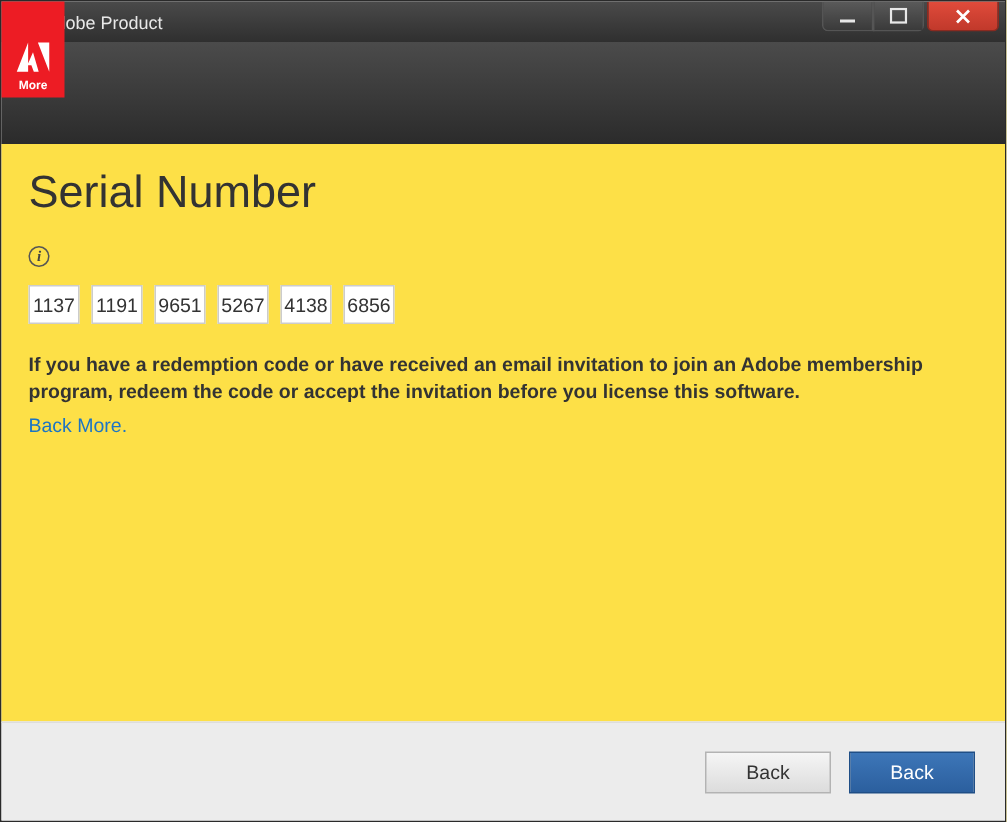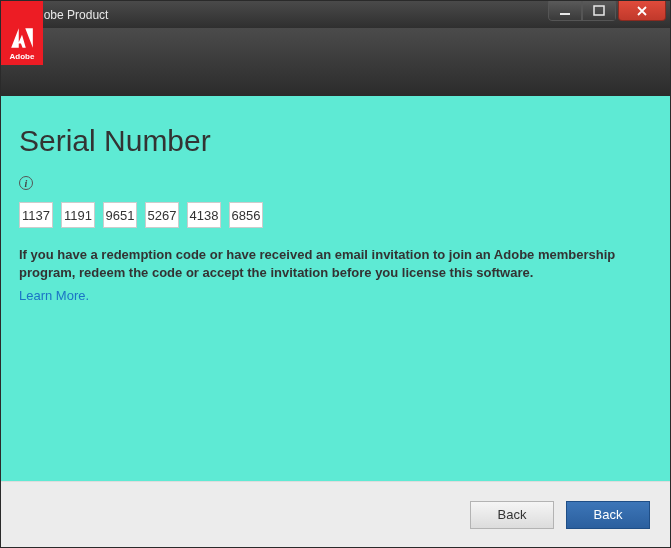--- a/index.html
+++ b/index.html
@@ -17,21 +17,21 @@
     .win-btn.min, .win-btn.max { border-radius: 0 0 0 0; }
     .win-btn.min { border-radius: 0 0 0 4px; }
     .win-btn svg { pointer-events: none; }
     .controls-group { display: flex; border-radius: 0 0 4px 4px; overflow: hidden; margin-right: 2px; }
     
     .brandbar { height: 68px; background: linear-gradient(to bottom, #4b4b4b, #2b2b2b); position: relative; }
     .brand-tab { position: absolute; left: 0; top: -27px; width: 42px; height: 64px; background: #ed1c24; display: flex; flex-direction: column; align-items: center; justify-content: flex-end; padding-bottom: 4px; }
     .brand-tab svg { width: 26px; height: 26px; margin-bottom: 2px; }
     .brand-tab-text { color: #fff; font-size: 8px; font-weight: bold; }
     
-    .content { flex: 1; background: #5eead4; padding: 28px 18px 18px 18px; display: flex; flex-direction: column; }
+    .content { flex: 1; background: #fde047; padding: 16px 18px 18px 18px; display: flex; flex-direction: column; }
     .heading { font-size: 30px; font-weight: 300; color: #333; margin-bottom: 18px; }
     .instruction { font-size: 13px; color: #333; margin-bottom: 12px; display: flex; align-items: center; gap: 6px; }
     .info-icon { width: 14px; height: 14px; border: 1.2px solid #555; border-radius: 50%; display: inline-flex; align-items: center; justify-content: center; font-size: 10px; font-style: italic; font-family: Georgia, serif; font-weight: bold; color: #444; }
     
     .serial-row { display: flex; gap: 8px; margin-bottom: 18px; }
     .serial-box { width: 34px; height: 26px; border: 1px solid #ccc; text-align: center; font-size: 13px; color: #333; font-family: inherit; outline: none; }
     
     .note { font-size: 13px; color: #333; line-height: 1.4; margin-bottom: 6px; font-weight: bold; }
     .link { color: #1b74c5; font-size: 13px; text-decoration: none; cursor: pointer; }
     
@@ -71,39 +71,39 @@
           </svg>
       </div>
     </div>
   </div>
 
   <div class="brandbar">
     <div class="brand-tab">
       <svg viewBox="0 0 24 24">
           <path fill="#fff" d="M2 22 L9 4 L9 22 Z M15 4 L22 22 L22 4 Z M12 10 L15.5 22 L12.5 22 L11 18 L8.5 18 Z"></path>
         </svg>
-      <span class="brand-tab-text">Adobe</span>
+      <span class="brand-tab-text">More</span>
     </div>
   </div>
 
   <div class="content">
     <h1 class="heading">Serial Number</h1>
     <div class="instruction">
       <span class="info-icon">i</span>
     </div>
     <div class="serial-row">
       <input class="serial-box" value="1137" style="">
       <input class="serial-box" value="1191" style="">
       <input class="serial-box" value="9651" style="">
       <input class="serial-box" value="5267" style="">
       <input class="serial-box" value="4138" style="">
       <input class="serial-box" value="6856" style="">
     </div>
     <p class="note">If you have a redemption code or have received an email invitation to join an Adobe membership program, redeem the code or accept the invitation before you license this software.</p>
-    <a class="link">Learn More.</a>
+    <a class="link">Back More.</a>
   </div>
 
   <div class="footer">
     <button class="btn btn-back">Back</button>
     <button class="btn btn-next">Back</button>
   </div>
 
 </div>
 
 </body></html>

